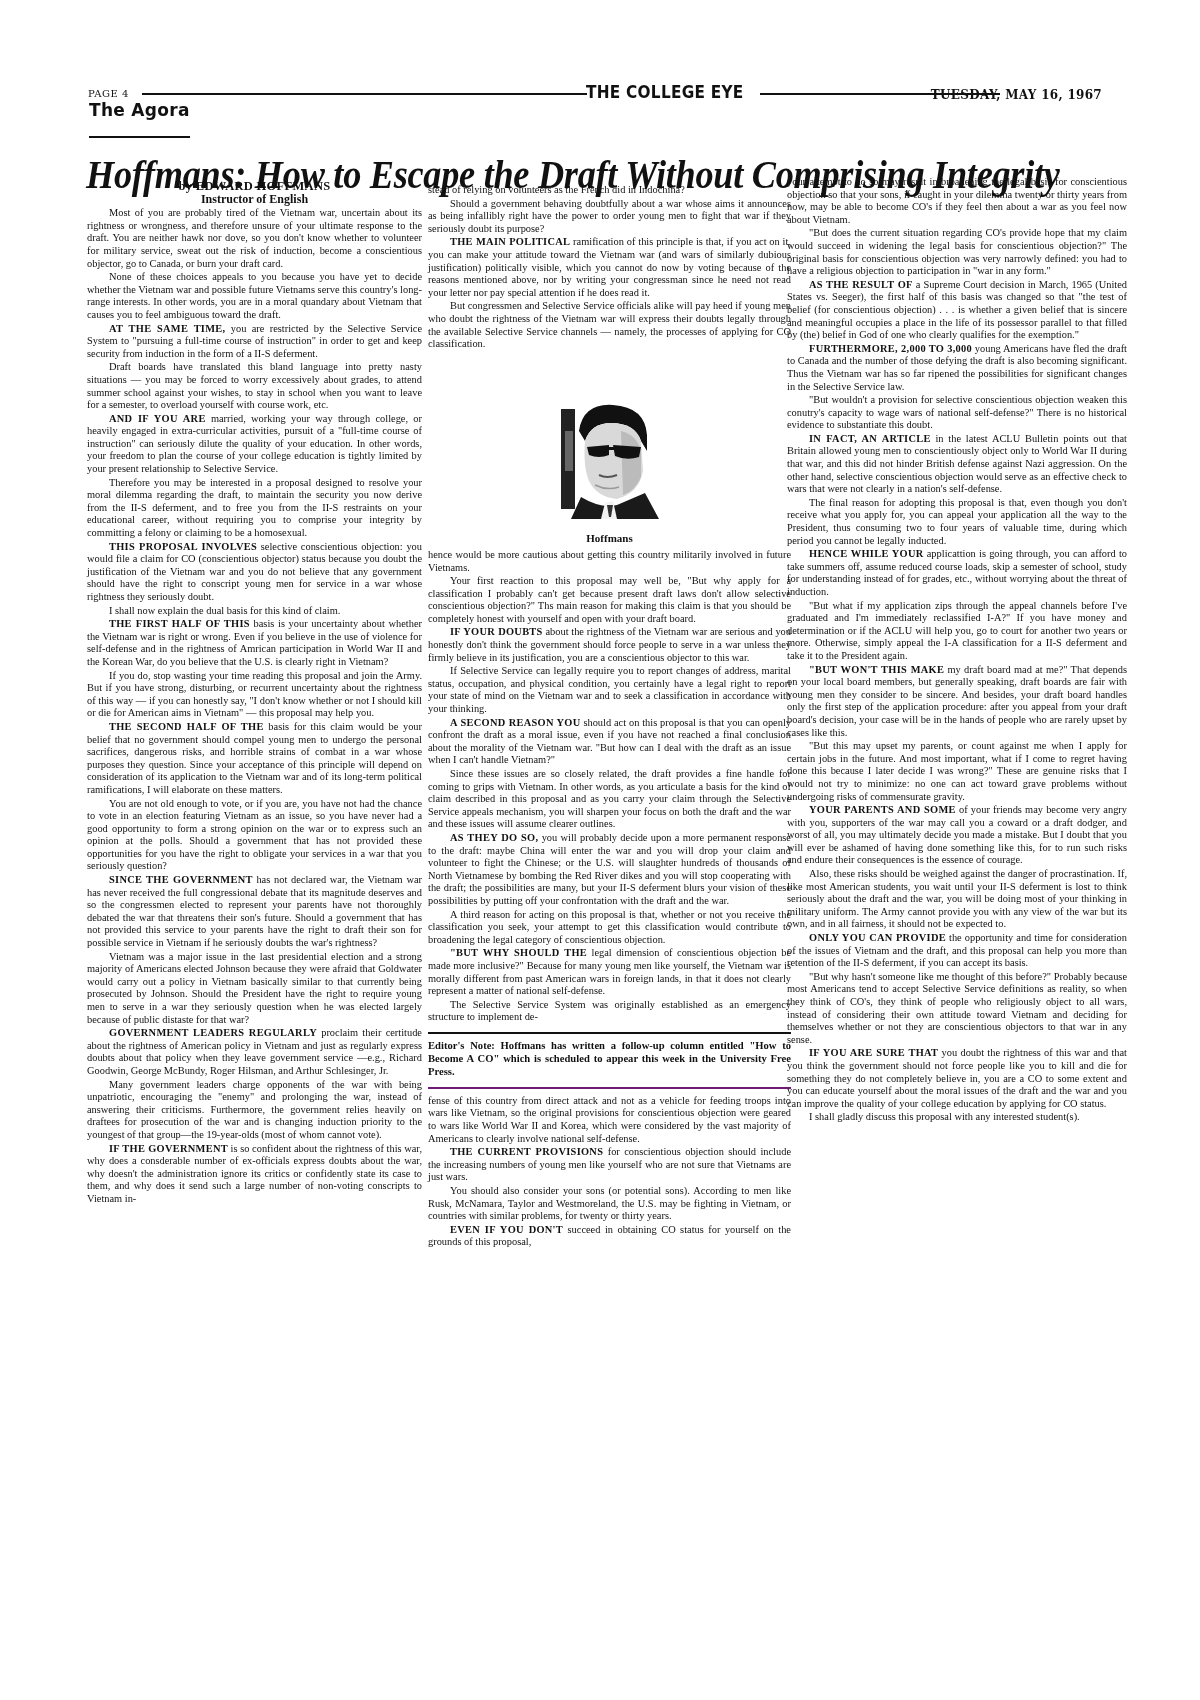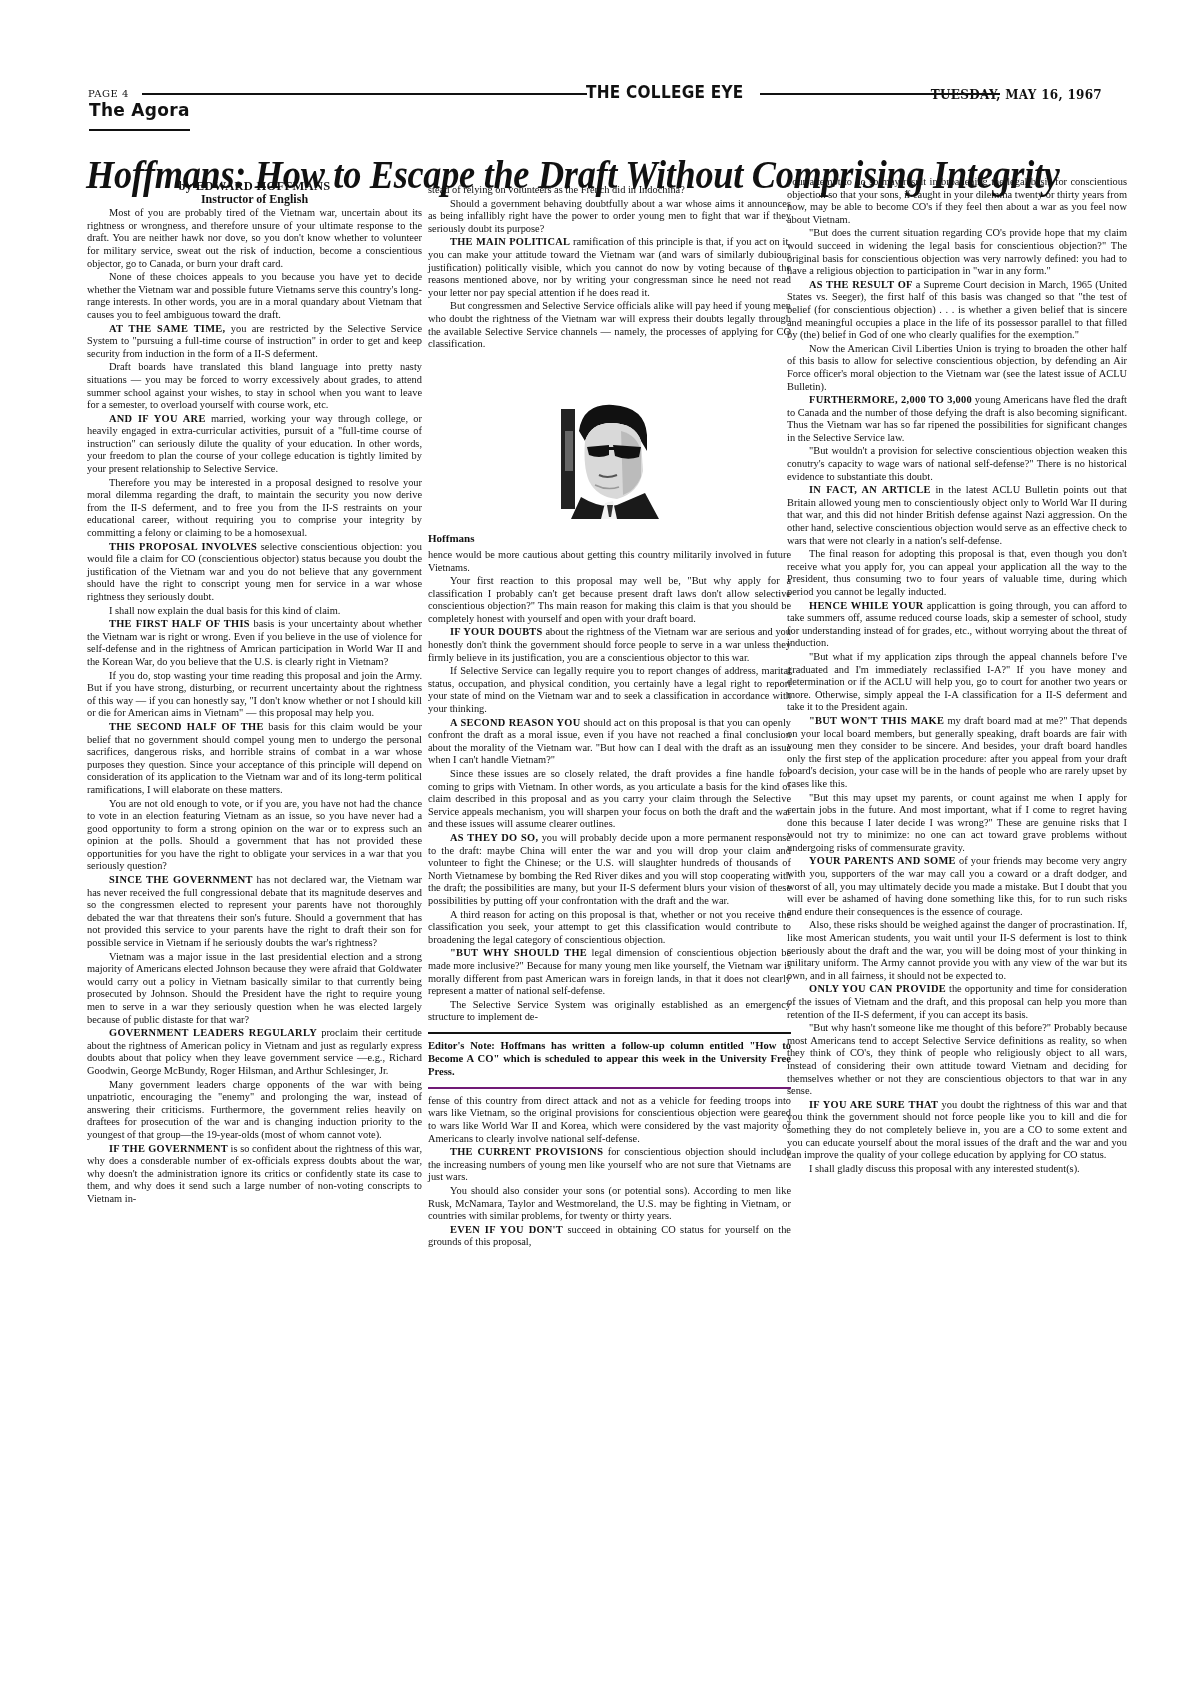--- a/index.html
+++ b/index.html
@@ -6,38 +6,38 @@
   body { width: 1200px; height: 1700px; position: relative; overflow: hidden; color: #111; font-family: "Liberation Serif", "DejaVu Serif", serif; }
   .page { position: absolute; left: 0; top: 0; width: 1200px; height: 1700px; }
 
   .masthead { position: absolute; left: 88px; top: 84px; width: 1030px; height: 22px; }
   .masthead .page-no { position: absolute; left: 0; top: 4px; font-family: "DejaVu Serif", serif; font-weight: normal; font-size: 10px; letter-spacing: 0.5px; }
   .masthead .rule-left { position: absolute; left: 54px; top: 9px; width: 445px; border-top: 2px solid #111; }
   .masthead .paper-name { position: absolute; left: 498px; top: -2px; font-family: "DejaVu Sans", sans-serif; font-weight: bold; font-size: 17px; letter-spacing: 0.3px; transform: scaleX(0.9); transform-origin: left top; }
   .masthead .rule-right { position: absolute; left: 672px; top: 9px; width: 240px; border-top: 2px solid #111; }
   .masthead .date { position: absolute; right: 16px; top: 4px; font-family: "DejaVu Serif", serif; font-size: 12px; font-weight: bold; letter-spacing: 0.3px; }
 
-  .section-name { position: absolute; left: 89px; top: 100px; font-family: "DejaVu Sans", sans-serif; font-weight: bold; font-size: 17px; padding-bottom: 9px; border-bottom: 2px solid #111; letter-spacing: 0.3px; }
+  .section-name { position: absolute; left: 89px; top: 100px; font-family: "DejaVu Sans", sans-serif; font-weight: bold; font-size: 17px; padding-bottom: 16px; border-bottom: 2px solid #111; letter-spacing: 0.3px; }
 
   .headline { position: absolute; left: 86px; top: 126px; width: 1040px; font-family: "Liberation Serif", serif; font-weight: bold; font-style: italic; font-size: 39px; letter-spacing: -0.3px; white-space: nowrap; transform: scaleX(0.93); transform-origin: left top; }
 
   .col { position: absolute; top: 180px; text-align: justify; font-size: 10.4px; line-height: 12.6px; }
   .col p { margin: 0 0 1px 0; text-indent: 22px; hyphens: auto; }
   .col p .lead { font-weight: bold; letter-spacing: 0.3px; }
   .col1 { left: 87px; width: 335px; }
   .col2 { left: 428px; width: 363px; top: 184px; }
   .col3 { left: 787px; width: 340px; top: 176px; }
 
   .byline { text-align: center; margin-bottom: 2px; }
   .byline .by { font-weight: bold; font-size: 12.5px; letter-spacing: 0.3px; display: block; }
   .byline .role { font-weight: bold; font-size: 12px; display: block; }
 
   .photo-block { margin: 50px 0 4px 0; text-align: center; }
   .photo { display: inline-block; width: 98px; height: 118px; background: #fff; position: relative; overflow: hidden; }
-  .caption { font-weight: bold; font-size: 11px; margin-top: 10px; text-align: left; }
+  .caption { font-weight: bold; font-size: 11px; margin-top: 10px; text-align: center; }
 
   .editor-note { border-top: 2px solid #111; border-bottom: 2px solid #701a75; padding: 5px 0 8px 0; margin: 8px 0 6px 0; font-weight: bold; font-size: 10.6px; line-height: 13px; text-align: justify; }
   .editor-note p { text-indent: 0 !important; }
 </style>
 </head>
 <body>
 
 <div class="page">
 
   <div class="masthead">
@@ -127,21 +127,20 @@
         <p>You should also consider your sons (or potential sons). According to men like Rusk, McNamara, Taylor and Westmoreland, the U.S. may be fighting in Vietnam, or countries with similar problems, for twenty or thirty years.</p>
         <p><span class="lead">EVEN IF YOU DON'T</span> succeed in obtaining CO status for yourself on the grounds of this proposal,</p>
       </div>
   </div>
 
   <div class="col col3">
     <div>
         <p style="text-indent: 0px;">your attempt to do so may result in broadening the legal basis for conscientious objection so that your sons, if caught in your dilemma twenty or thirty years from now, may be able to become CO's if they feel then about a war as you feel now about Vietnam.</p>
         <p>"But does the current situation regarding CO's provide hope that my claim would succeed in widening the legal basis for conscientious objection?" The original basis for conscientious objection was very narrowly defined: you had to have a religious objection to participation in "war in any form."</p>
         <p><span class="lead">AS THE RESULT OF</span> a Supreme Court decision in March, 1965 (United States vs. Seeger), the first half of this basis was changed so that "the test of belief (for conscientious objection) . . . is whether a given belief that is sincere and meaningful occupies a place in the life of its possessor parallel to that filled by (the) belief in God of one who clearly qualifies for the exemption."</p>
-        <p>Now the American Civil Liberties Union is trying to broaden the other half of this basis to allow for selective conscientious objection, by defending an Air Force officer's moral objection to the Vietnam war (see the latest issue of ACLU Bulletin).</p>
         <p><span class="lead">FURTHERMORE, 2,000 TO 3,000</span> young Americans have fled the draft to Canada and the number of those defying the draft is also becoming significant. Thus the Vietnam war has so far ripened the possibilities for significant changes in the Selective Service law.</p>
         <p>"But wouldn't a provision for selective conscientious objection weaken this conutry's capacity to wage wars of national self-defense?" There is no historical evidence to substantiate this doubt.</p>
         <p><span class="lead">IN FACT, AN ARTICLE</span> in the latest ACLU Bulletin points out that Britain allowed young men to conscientiously object only to World War II during that war, and this did not hinder British defense against Nazi aggression. On the other hand, selective conscientious objection would serve as an effective check to wars that were not clearly in a nation's self-defense.</p>
         <p>The final reason for adopting this proposal is that, even though you don't receive what you apply for, you can appeal your application all the way to the President, thus consuming two to four years of valuable time, during which period you cannot be legally inducted.</p>
         <p><span class="lead">HENCE WHILE YOUR</span> applicattion is going through, you can afford to take summers off, assume reduced course loads, skip a semester of school, study for understanding instead of for grades, etc., without worrying about the threat of induction.</p>
         <p>"But what if my application zips through the appeal channels before I've graduated and I'm immediately reclassified I-A?" If you have money and determination or if the ACLU will help you, go to court for another two years or more. Otherwise, simply appeal the I-A classification for a II-S deferment and take it to the President again.</p>
         <p><span class="lead">"BUT WON'T THIS MAKE</span> my draft board mad at me?" That depends on your local board members, but generally speaking, draft boards are fair with young men they consider to be sincere. And besides, your draft board handles only the first step of the application procedure: after you appeal from your draft board's decision, your case will be in the hands of people who are rarely upset by cases like this.</p>
         <p>"But this may upset my parents, or count against me when I apply for certain jobs in the future. And most important, what if I come to regret having done this because I later decide I was wrong?" These are genuine risks that I would not try to minimize: no one can act toward grave problems without undergoing risks of commensurate gravity.</p>
         <p><span class="lead">YOUR PARENTS AND SOME</span> of your friends may become very angry with you, supporters of the war may call you a coward or a draft dodger, and worst of all, you may ultimately decide you made a mistake. But I doubt that you will ever be ashamed of having done something like this, for to run such risks and endure their consequences is the essence of courage.</p>
         <p>Also, these risks should be weighed against the danger of procrastination. If, like most American students, you wait until your II-S deferment is lost to think seriously about the draft and the war, you will be doing most of your thinking in military uniform. The Army cannot provide you with any view of the war but its own, and in all fairness, it should not be expected to.</p>

